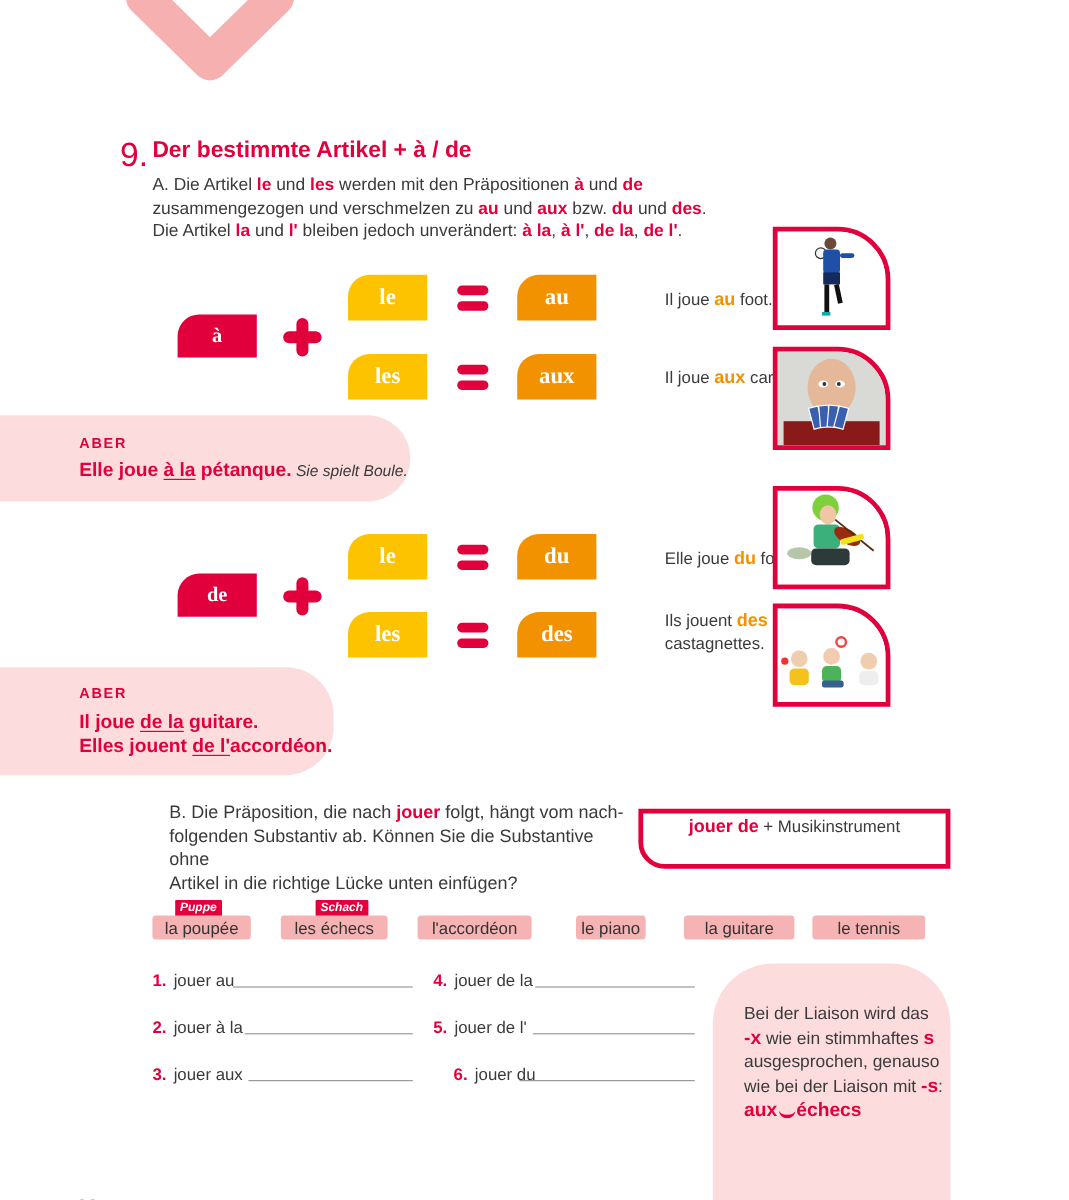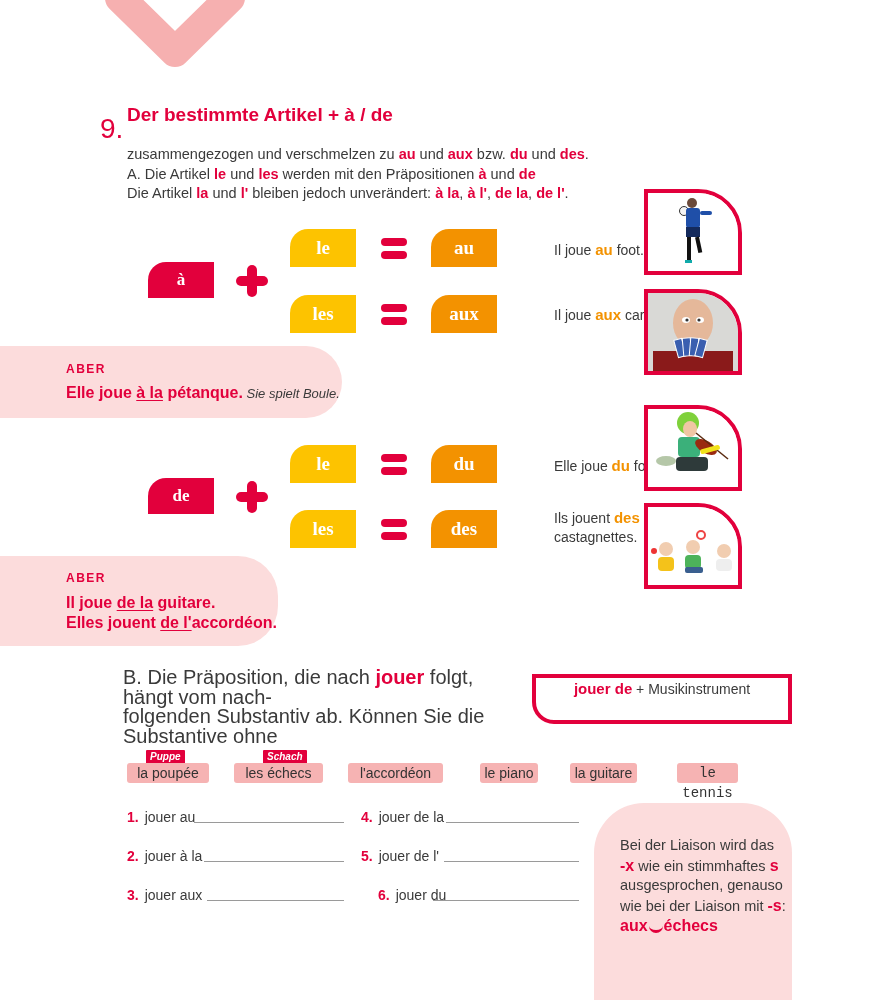--- a/index.html
+++ b/index.html
@@ -7,21 +7,21 @@
   body { position: relative; font-family: "Liberation Sans", sans-serif; color: #3a3a3a; }
   .abs { position: absolute; }
   .red { color: #e2003c; }
   .b { font-weight: bold; }
 
   
   .chevron { left: 100px; top: -10px; width: 150px; height: 90px; }
 
   
   .heading-num { left: 100px; top: 114px; font-size: 28px; color: #e2003c; line-height: 30px; }
-  .heading-title { left: 127px; top: 104px; font-size: 19px; font-weight: bold; color: #e2003c; line-height: 22px; }
+  .heading-title { left: 127px; top: 115px; font-size: 19px; font-weight: bold; color: #e2003c; line-height: 22px; }
   .intro { left: 127px; top: 145px; font-size: 14.5px; line-height: 19.5px; width: 480px; color: #3a3a3a; }
   .intro .red { font-weight: bold; }
 
   
   .tile { position: absolute; width: 66px; height: 38px; color: #fff; font-family: "Liberation Serif", serif; font-weight: bold; font-size: 19px; display: flex; align-items: center; justify-content: center; border-top-left-radius: 18px; }
   .tile.prep { background: #e2003c; width: 66px; height: 36px; font-size: 17px; }
   .tile.art { background: #fdc300; width: 66px; height: 38px; }
   .tile.res { background: #f39200; width: 66px; height: 38px; }
 
   .plus { position: absolute; width: 32px; height: 32px; }
@@ -42,21 +42,21 @@
   .photo svg { width: 100%; height: 100%; display: block; }
 
   
   .aber-box { position: absolute; left: 0; background: #fcdcdc; border-top-right-radius: 40px; border-bottom-right-radius: 40px; }
   .aber-label { position: absolute; font-size: 12px; font-weight: bold; color: #e2003c; letter-spacing: 1.5px; }
   .aber-text { position: absolute; font-size: 16px; font-weight: bold; color: #e2003c; line-height: 20px; white-space: nowrap; }
   .aber-text u { text-decoration: underline; text-underline-offset: 2px; }
   .aber-text .de { font-weight: normal; font-style: italic; color: #3a3a3a; font-size: 13px; }
 
   
-  .partb { left: 123px; top: 668px; font-size: 20px; line-height: 19.5px; width: 390px; color: #3a3a3a; }
+  .partb { left: 141px; top: 668px; font-size: 15px; line-height: 19.5px; width: 390px; color: #3a3a3a; }
   .rule-box { left: 532px; top: 674px; width: 260px; height: 50px; border: 4px solid #e2003c; border-bottom-left-radius: 22px; text-align: center; font-size: 14px; line-height: 19px; padding-top: 1px; color: #3a3a3a; }
   .rule-box .red { font-weight: bold; font-size: 15px; }
 
   
   .chip { position: absolute; top: 763px; height: 20px; background: #f6b3b3; border-radius: 3px; font-size: 14px; line-height: 20px; text-align: center; color: #333; }
   .chip-hint { position: absolute; top: 750px; height: 14px; background: #e2003c; color: #fff; font-size: 10px; font-style: italic; font-weight: bold; line-height: 14px; padding: 0 4px; border-radius: 1px; }
 
   
   .fill { position: absolute; font-size: 14px; color: #3a3a3a; line-height: 18px; white-space: nowrap; }
   .fill .num { color: #e2003c; font-weight: bold; margin-right: 6px; }
@@ -74,22 +74,22 @@
 <body>
 
 <svg class="abs chevron" viewBox="0 0 150 90">
   <polyline points="20,8 75,62 130,8" fill="none" stroke="#f6b0b0" stroke-width="30" stroke-linecap="round" stroke-linejoin="round"></polyline>
 </svg>
 
 <div class="abs heading-num">9.</div>
 <div class="abs heading-title">Der bestimmte Artikel + à / de</div>
 
 <div class="abs intro">
+  <div><span>A. Die Artikel </span><span class="red">le</span><span> und </span><span class="red">les</span><span> werden mit den Präpositionen </span><span class="red">à</span><span> und </span><span class="red">de</span></div>
   <div><span>zusammengezogen und verschmelzen zu </span><span class="red">au</span><span> und </span><span class="red">aux</span><span> bzw. </span><span class="red">du</span><span> und </span><span class="red">des</span><span>.</span></div>
-  <div><span>A. Die Artikel </span><span class="red">le</span><span> und </span><span class="red">les</span><span> werden mit den Präpositionen </span><span class="red">à</span><span> und </span><span class="red">de</span></div>
   <div><span>Die Artikel </span><span class="red">la</span><span> und </span><span class="red">l'</span><span> bleiben jedoch unverändert: </span><span class="red">à la</span><span>, </span><span class="red">à l'</span><span>, </span><span class="red">de la</span><span>, </span><span class="red">de l'</span><span>.</span></div>
 </div>
 
 <div>
   <div class="tile prep" style="left:148px;top:262px;">à</div>
   <div class="plus" style="left:236px;top:265px;"></div>
 
   <div class="tile art" style="left:290px;top:229px;">le</div>
   <div class="eq" style="left:381px;top:238px;"></div>
   <div class="tile res" style="left:431px;top:229px;">au</div>
@@ -178,36 +178,37 @@
 </div>
 
 <div class="aber-box" style="top:556px;width:278px;height:90px;"></div>
 <div class="aber-label" style="left:66px;top:571px;">ABER</div>
 <div class="aber-text" style="left:66px;top:593px;"><span>Il joue </span><u>de la</u><span> guitare.</span></div>
 <div class="aber-text" style="left:66px;top:613px;"><span>Elles jouent </span><u>de l'</u><span>accordéon.</span></div>
 
 <div class="abs partb">
   <div><span>B. Die Präposition, die nach </span><span class="red b">jouer</span><span> folgt, hängt vom nach-</span></div>
   <div>folgenden Substantiv ab. Können Sie die Substantive ohne</div>
+  <div>Artikel in die richtige Lücke unten einfügen?</div>
 </div>
 
 <div class="abs rule-box">
   <div><span class="red">jouer de</span><span> + Musikinstrument</span></div>
 </div>
 
 <div class="chip-hint" style="left:146px;">Puppe</div>
 <div class="chip" style="left:127px;width:82px;">la poupée</div>
 
 <div class="chip-hint" style="left:263px;">Schach</div>
 <div class="chip" style="left:234px;width:89px;">les échecs</div>
 
 <div class="chip" style="left:348px;width:95px;">l'accordéon</div>
 <div class="chip" style="left:468px;width:58px;margin-left:12px;">le piano</div>
-<div class="chip" style="left:570px;width:67px;">la guitare</div>
-<div class="chip" style="left:677px;width:61px;font-family:Liberation Mono, monospace;">le tennis</div>
+<div class="chip" style="left:570px;width:92px;">la guitare</div>
+<div class="chip" style="left:677px;width:94px;">le tennis</div>
 
 <div class="fill" style="left:127px;top:808px;"><span class="num">1.</span><span>jouer au</span></div>
 <div class="line" style="left:194px;top:822px;width:150px;"></div>
 
 <div class="fill" style="left:127px;top:847px;"><span class="num">2.</span><span>jouer à la</span></div>
 <div class="line" style="left:204px;top:861px;width:140px;"></div>
 
 <div class="fill" style="left:127px;top:886px;"><span class="num">3.</span><span>jouer aux</span></div>
 <div class="line" style="left:207px;top:900px;width:137px;"></div>
 

